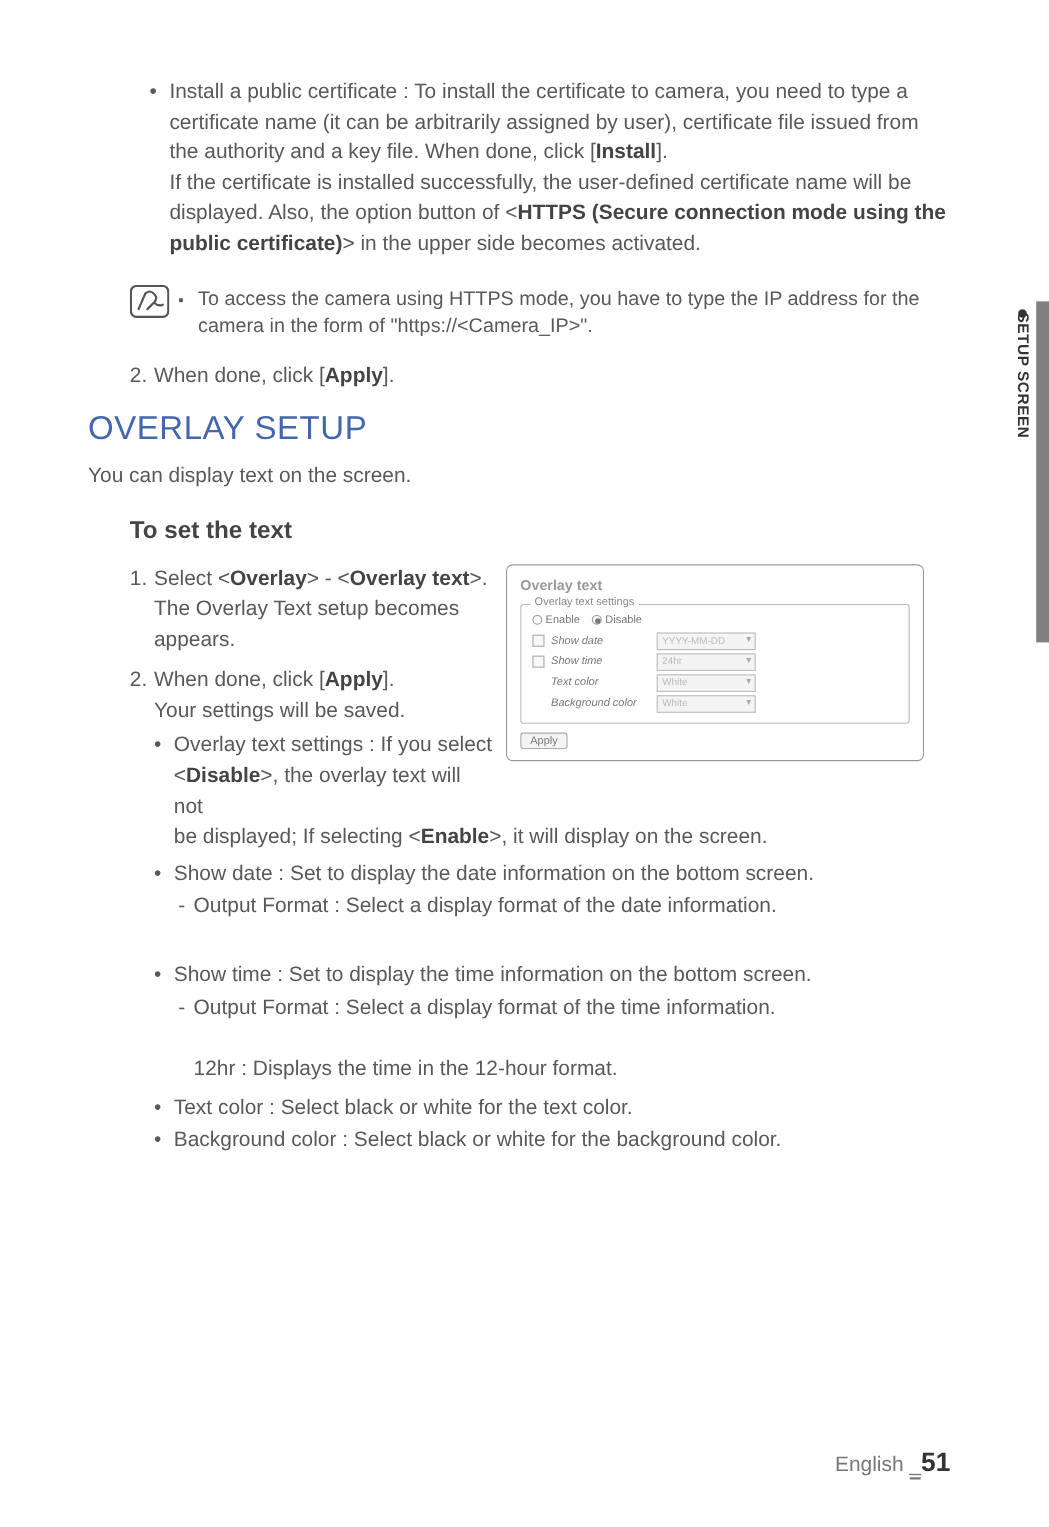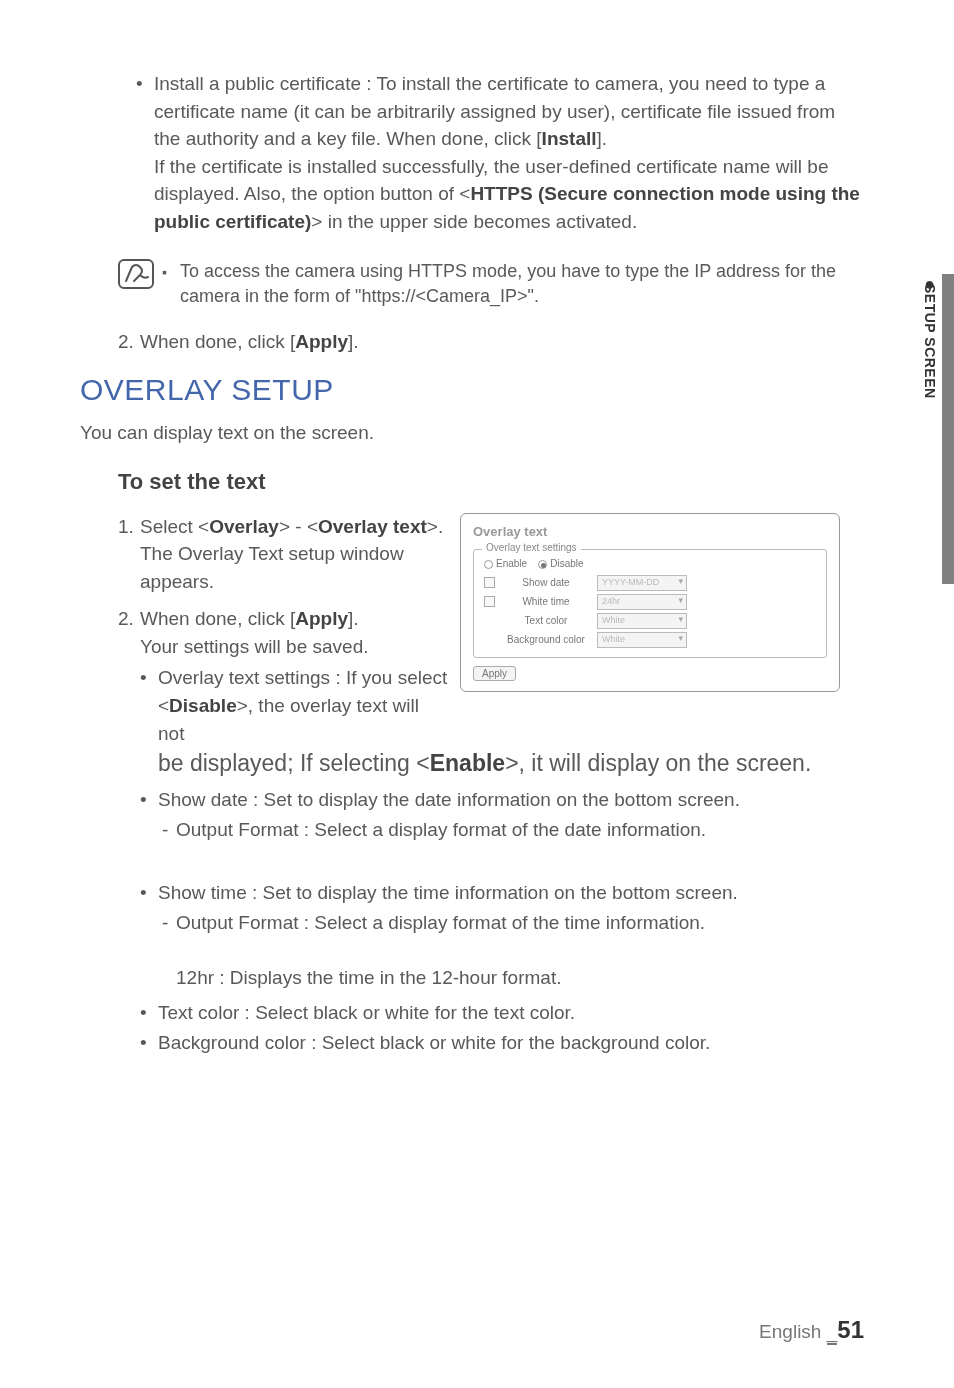--- a/index.html
+++ b/index.html
@@ -4,21 +4,21 @@
 <style>
   * { box-sizing: border-box; margin: 0; padding: 0; }
   html, body { width: 954px; height: 1388px; background: #fff; font-family: Arial, Helvetica, sans-serif; color: #595959; }
   .page { position: relative; width: 954px; height: 1388px; padding: 70px 90px 50px 80px; }
   
   .side-tab { position: absolute; right: 0; top: 274px; width: 32px; height: 310px; }
   .side-tab .gray { position: absolute; right: 0; top: 0; width: 12px; height: 310px; background: #808080; }
   .side-tab .label { position: absolute; right: 16px; top: 10px; writing-mode: vertical-rl; font-size: 14px; font-weight: bold; letter-spacing: 0.5px; color: #333; white-space: nowrap; }
   .side-tab .dot { position: absolute; right: 19px; top: 0; font-size: 18px; color: #333; }
 
-  .body-text { font-size: 23px; line-height: 1.45; color: #595959; }
+  .body-text { font-size: 19px; line-height: 1.45; color: #595959; }
   .bold { font-weight: bold; color: #444; margin-top: 28px; }
   
   .top-block { margin-left: 56px; margin-bottom: 24px; }
   .bullet-row { display: flex; }
   .bullet-dot { width: 18px; flex: 0 0 18px; font-size: 19px; line-height: 1.45; }
   .bullet-body { flex: 1; font-size: 19px; line-height: 1.45; }
 
   .note-row { display: flex; margin-left: 38px; margin-bottom: 18px; align-items: flex-start; }
   .note-icon { flex: 0 0 44px; }
   .note-icon svg { width: 36px; height: 30px; }
@@ -40,21 +40,21 @@
 
   .screenshot { border: 1px solid #999; border-radius: 6px; padding: 10px 12px 10px 12px; font-size: 11px; color: #888; background: #fff; width: 380px; }
   .screenshot .title { font-weight: bold; color: #999; font-size: 13px; margin-bottom: 8px; }
   .fs { border: 1px solid #bbb; border-radius: 3px; padding: 8px 10px 6px 10px; position: relative; margin-bottom: 8px; margin-top: 10px; }
   .fs .legend { position: absolute; top: -8px; left: 8px; background: #fff; padding: 0 4px; font-size: 10px; color: #888; }
   .radio-row { font-size: 10px; margin-bottom: 6px; color: #777; }
   .radio-row .r { display: inline-block; width: 9px; height: 9px; border: 1px solid #999; border-radius: 50%; vertical-align: middle; margin-right: 3px; position: relative; }
   .radio-row .r.sel::after { content: ""; position: absolute; left: 2px; top: 2px; width: 5px; height: 5px; background: #777; border-radius: 50%; }
   .cfgrow { display: flex; align-items: center; margin-bottom: 3px; }
   .cfgrow .cb { width: 11px; height: 11px; border: 1px solid #aaa; margin-right: 6px; flex: 0 0 11px; background: #f8f8f8; }
-  .cfgrow .lbl { flex: 0 0 96px; text-align: center; font-size: 10px; color: #777; padding-right: 6px; }
+  .cfgrow .lbl { flex: 0 0 96px; text-align: left; font-size: 10px; color: #777; padding-right: 6px; font-style: italic; }
   .cfgrow .sel { flex: 0 0 90px; height: 16px; border: 1px solid #bbb; background: #f4f4f4; font-size: 9px; color: #bbb; padding: 1px 4px; position: relative; }
   .cfgrow .sel::after { content: "▾"; position: absolute; right: 3px; top: 0; font-size: 9px; color: #aaa; }
   .apply-btn { display: inline-block; border: 1px solid #aaa; border-radius: 3px; padding: 1px 8px; font-size: 10px; color: #777; background: #f4f4f4; }
 
   .nested { margin-left: 60px; }
   .nested .bullet-row { margin-bottom: 2px; }
   .nested .dash-row { display: flex; margin-left: 22px; }
   .nested .dash-row .dash { flex: 0 0 14px; font-size: 19px; line-height: 1.45; }
   .nested .dash-row .dtxt { flex: 1; font-size: 19px; line-height: 1.45; }
   .nested-block { margin-bottom: 8px; }
@@ -108,21 +108,21 @@
 
   <h2 class="subhead">To set the text</h2>
 
   <div class="two-col">
     <div class="left">
       <div class="num-item">
         <div class="num body-text">1.</div>
         <div class="txt body-text">
           <span>Select &lt;</span><span class="bold">Overlay</span><span>&gt; - &lt;</span><span class="bold">Overlay text</span><span>&gt;.</span>
           <br>
-          <span>The Overlay Text setup window appears.</span>
+          <span>The Overlay Text setup becomes appears.</span>
         </div>
       </div>
       <div style="height:6px"></div>
       <div class="num-item">
         <div class="num body-text">2.</div>
         <div class="txt body-text">
           <span>When done, click [</span><span class="bold">Apply</span><span>].</span>
           <br>
           <span>Your settings will be saved.</span>
         </div>
@@ -146,21 +146,21 @@
             &nbsp;&nbsp;
             <span class="r sel"></span><span>Disable</span>
           </div>
           <div class="cfgrow">
             <div class="cb"></div>
             <div class="lbl">Show date</div>
             <div class="sel">YYYY-MM-DD</div>
           </div>
           <div class="cfgrow">
             <div class="cb"></div>
-            <div class="lbl">White time</div>
+            <div class="lbl">Show time</div>
             <div class="sel">24hr</div>
           </div>
           <div class="cfgrow">
             <div style="flex:0 0 17px"></div>
             <div class="lbl">Text color</div>
             <div class="sel">White</div>
           </div>
           <div class="cfgrow">
             <div style="flex:0 0 17px"></div>
             <div class="lbl">Background color</div>

